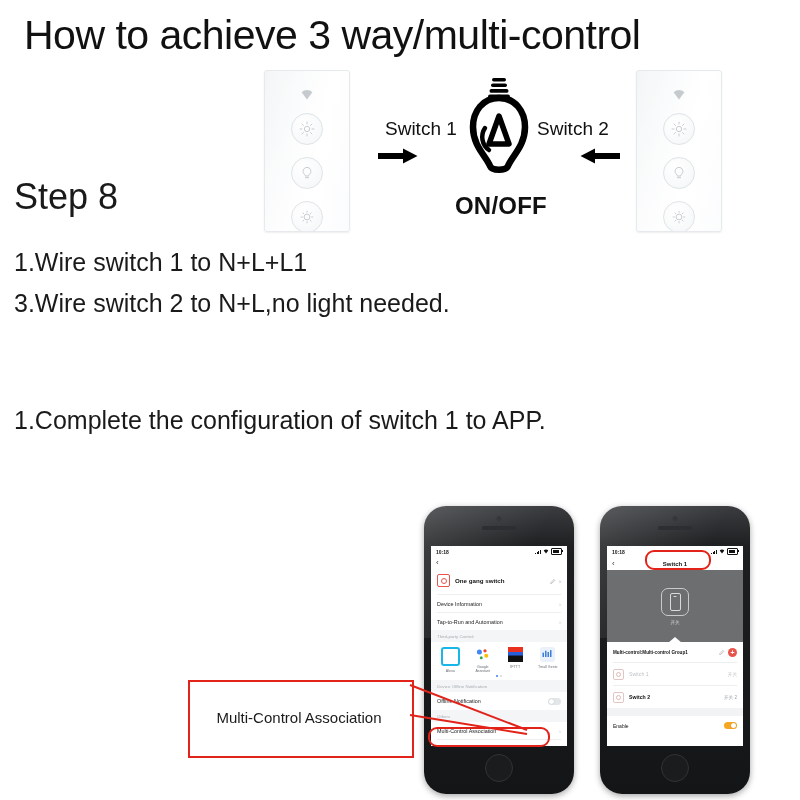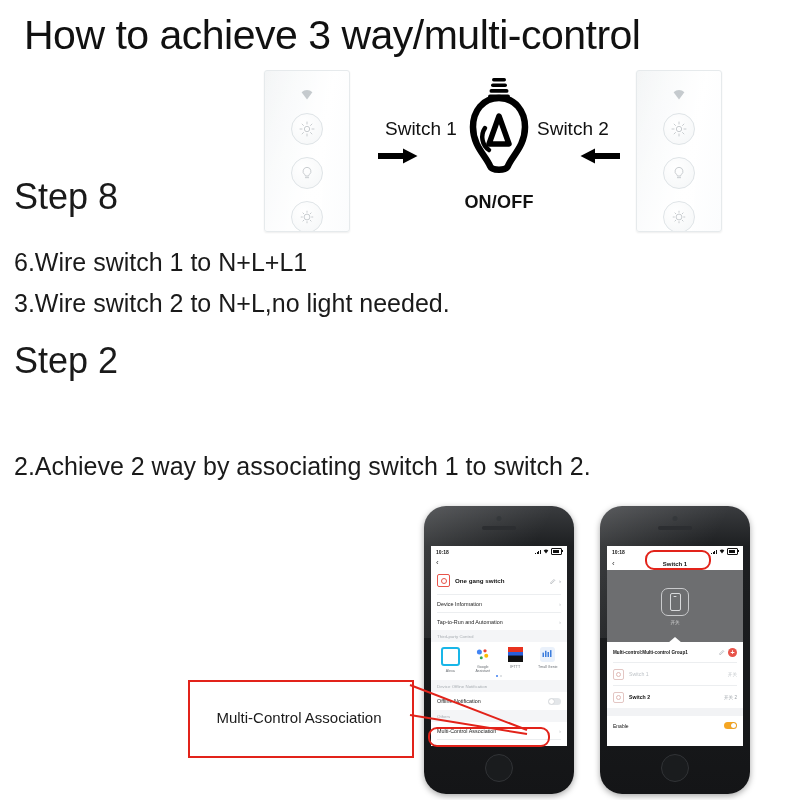--- a/index.html
+++ b/index.html
@@ -68,21 +68,21 @@
   .lbl-sw{
     position:absolute;font-size:19px;color:#111;white-space:nowrap;
   }
   #lbl-sw1{left:385px;top:118px;}
   #lbl-sw2{left:537px;top:118px;}
   .arrow{position:absolute;top:148px;width:40px;height:16px;}
   #arrow-left{left:378px;}
   #arrow-right{left:580px;}
   #lbl-onoff{
     position:absolute;left:455px;top:192px;width:88px;text-align:center;
-    font-size:18px;font-weight:700;letter-spacing:.2px;color:#111;
+    font-size:24px;font-weight:700;letter-spacing:.2px;color:#111;
   }
 
   
   .phone{
     position:absolute;border-radius:22px;
     background:linear-gradient(180deg,#3a3c3f 0%,#1d1f21 14%,#141517 100%);
     box-shadow:0 2px 6px rgba(0,0,0,.35);
   }
   .phone .bezel-sheen{
     position:absolute;left:0;top:0;width:100%;height:46%;border-radius:22px 22px 0 0;
@@ -341,25 +341,24 @@
       <rect x="33" y="16.6" width="22" height="4" rx="2"></rect>
     </g>
     <path d="M44 20 C28 20 18 33 18 49 C18 68 31 78 35 88 C37 93 51 93 53 88 C57 78 70 68 70 49 C70 33 60 20 44 20 Z" fill="none" stroke="#000" stroke-width="6.5"></path>
     <path d="M44 38 L54 66 H34 Z" fill="none" stroke="#000" stroke-width="5.5" stroke-linejoin="round"></path>
     <path d="M30 50 A16 16 0 0 0 34 72" fill="none" stroke="#000" stroke-width="4.5" stroke-linecap="round"></path>
   </svg>
 
   <div id="lbl-onoff">ON/OFF</div>
 
   <div class="step-head" id="step1-head">Step 8</div>
-  <div class="step-line" id="s1l1">6.Wire switch 1 to N+L+L1</div>
+  <div class="step-line" id="s1l1">1.Wire switch 1 to N+L+L1</div>
   <div class="step-line" id="s1l2">3.Wire switch 2 to N+L,no light needed.</div>
 
-  <div class="step-head" id="step2-head">Step 2</div>
-  <div class="step-line" id="s2l2">2.Achieve 2 way by associating switch 1 to switch 2.</div>
+  <div class="step-line" id="s2l1">1.Complete the configuration of switch 1 to APP.</div>
 
   <div class="phone" id="phone1">
     <div class="bezel-sheen"></div>
     <div class="camera"></div>
     <div class="speaker"></div>
     <div class="screen">
 
       <div class="statusbar">
         <span>10:18</span>
         <span class="sb-right">

